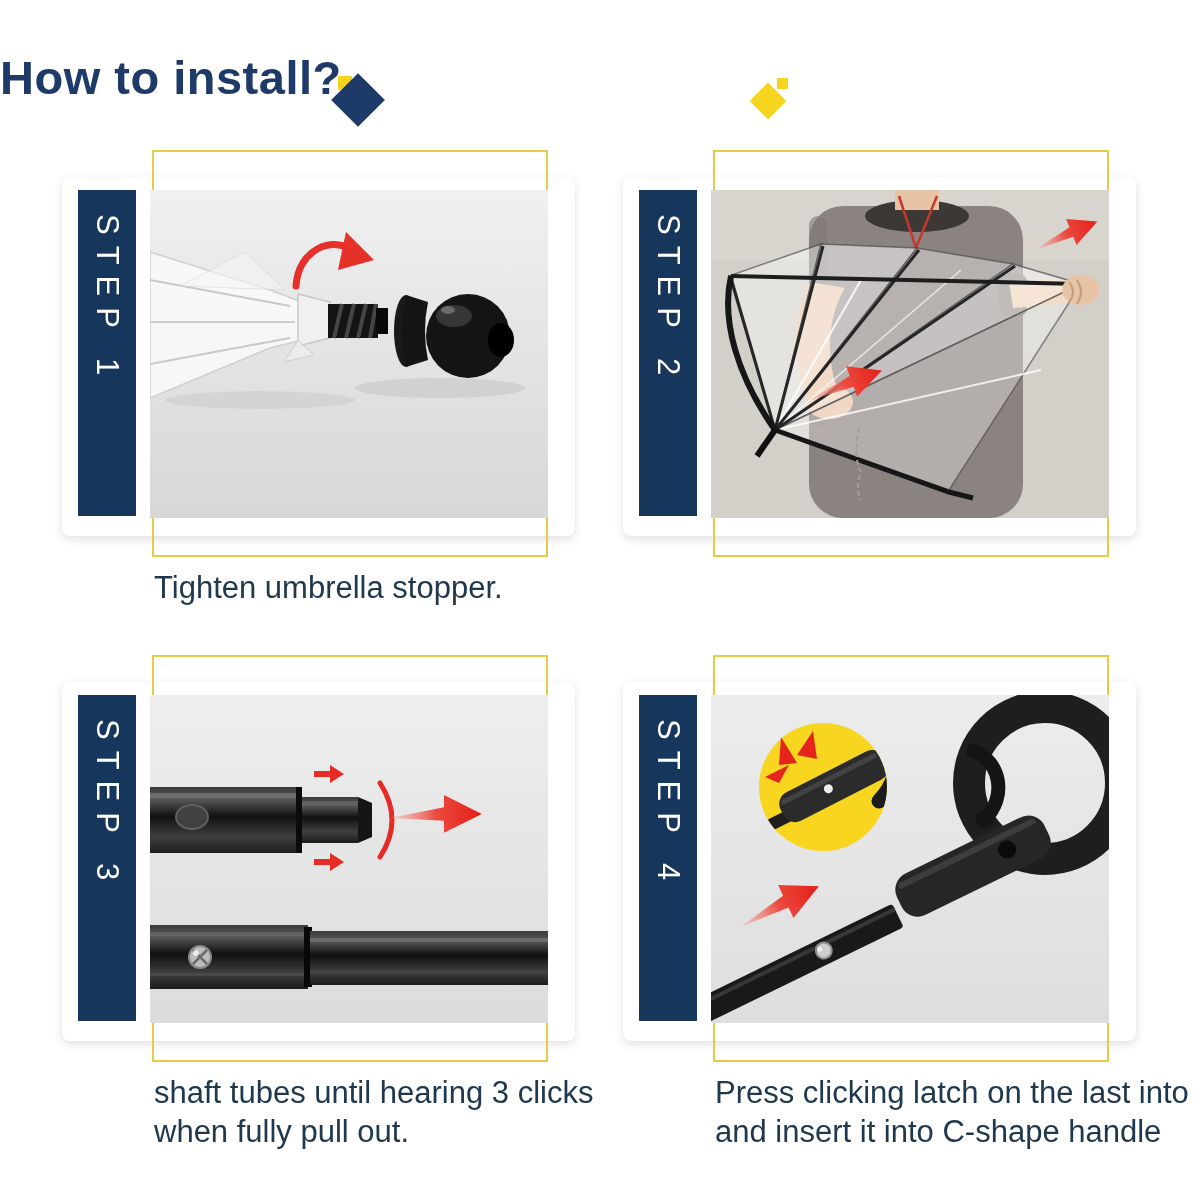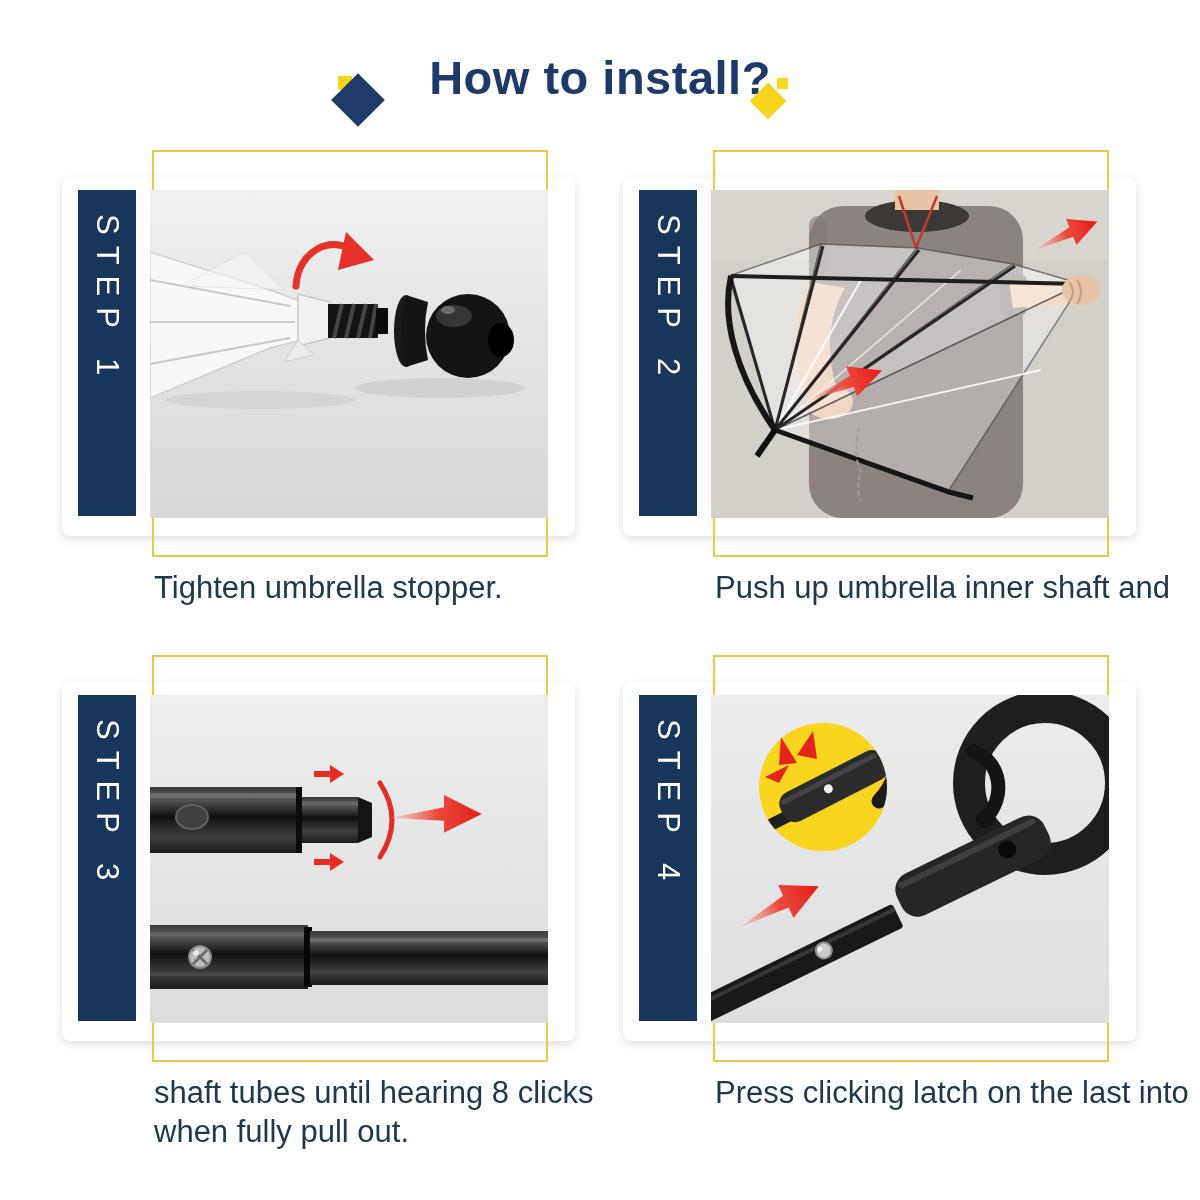--- a/index.html
+++ b/index.html
@@ -11,21 +11,21 @@
     --caption-text:#20384e;
   }
   html,body{margin:0;padding:0;}
   body{
     width:1200px;height:1200px;position:relative;background:#ffffff;
     font-family:"Liberation Sans", sans-serif;overflow:hidden;
   }
   
   .title-row{position:absolute;left:0;top:0;width:1200px;height:150px;}
   .page-title{
-    position:absolute;left:0;top:50px;width:100%;margin:0;text-align:center;
+    position:absolute;left:0;top:50px;width:100%;margin:0;text-align:left;
     font-size:47px;font-weight:700;color:var(--title-navy);letter-spacing:.5px;
   }
   .deco-sq{position:absolute;background:var(--accent-yellow);}
   .sq-left{left:338px;top:76px;width:14px;height:14px;}
   .sq-right{left:777px;top:78px;width:11px;height:11px;}
   .navy-diamond{position:absolute;left:339px;top:81px;width:38px;height:38px;
     background:var(--title-navy);transform:rotate(45deg);}
   .yellow-diamond{position:absolute;left:755px;top:88px;width:26px;height:26px;
     background:var(--accent-yellow);transform:rotate(45deg);}
   
@@ -172,21 +172,20 @@
         </g>
         <g>
           <ellipse cx="370" cy="100" rx="19" ry="15" fill="#e8c4a6"></ellipse>
           <path d="M358,92 q8,10 0,20 M366,90 q8,12 0,24" stroke="#c79b7e" stroke-width="2" fill="none"></path>
         </g>
         <use href="#arw2" transform="translate(318,44) rotate(-22)"></use>
         <use href="#arw2" transform="translate(92,192) rotate(-20) scale(1.15)"></use>
       </svg>
     </div>
     <div class="caption">
-      <div>Push up umbrella inner shaft and</div>
       <div></div>
     </div>
   </section>
 
   <section class="panel" id="panel3">
     <div class="frame"></div>
     <div class="card"></div>
     <div class="banner">
       <span>STEP 3</span>
     </div>
@@ -234,21 +233,21 @@
           <rect x="160" y="236" width="240" height="54" fill="url(#tg3)"></rect>
           <rect x="160" y="243" width="240" height="4" fill="#787878" opacity="0.65"></rect>
           <rect x="160" y="276" width="240" height="3" fill="#4a4a4a" opacity="0.5"></rect>
           <circle cx="50" cy="262" r="11" fill="#bcbcbc" stroke="#8a8a8a" stroke-width="2"></circle>
           <path d="M43,255 L57,269 M57,255 L43,269" stroke="#6a6a6a" stroke-width="2.5"></path>
           <circle cx="46" cy="258" r="3" fill="#e9e9e9"></circle>
         </g>
       </svg>
     </div>
     <div class="caption">
-      <div>shaft tubes until hearing 8 clicks</div>
+      <div>shaft tubes until hearing 3 clicks</div>
       <div>when fully pull out.</div>
     </div>
   </section>
 
   <section class="panel" id="panel4">
     <div class="frame"></div>
     <div class="card"></div>
     <div class="banner">
       <span>STEP 4</span>
     </div>
@@ -299,16 +298,17 @@
           <rect x="-30" y="240" width="224" height="26" rx="3" fill="#191919"></rect>
           <rect x="-30" y="244" width="224" height="4" fill="#3e3e3e" opacity="0.8"></rect>
           <circle cx="112" cy="252" r="8" fill="#cdcdcd" stroke="#8d8d8d" stroke-width="2"></circle>
           <circle cx="109" cy="249" r="2.5" fill="#f2f2f2"></circle>
         </g>
         <use href="#arw4" transform="translate(20,212) rotate(-25) scale(1.3)"></use>
       </svg>
     </div>
     <div class="caption">
       <div>Press clicking latch on the last into</div>
+      <div>and insert it into C-shape handle</div>
     </div>
   </section>
 
 </div>
 
 </body></html>

